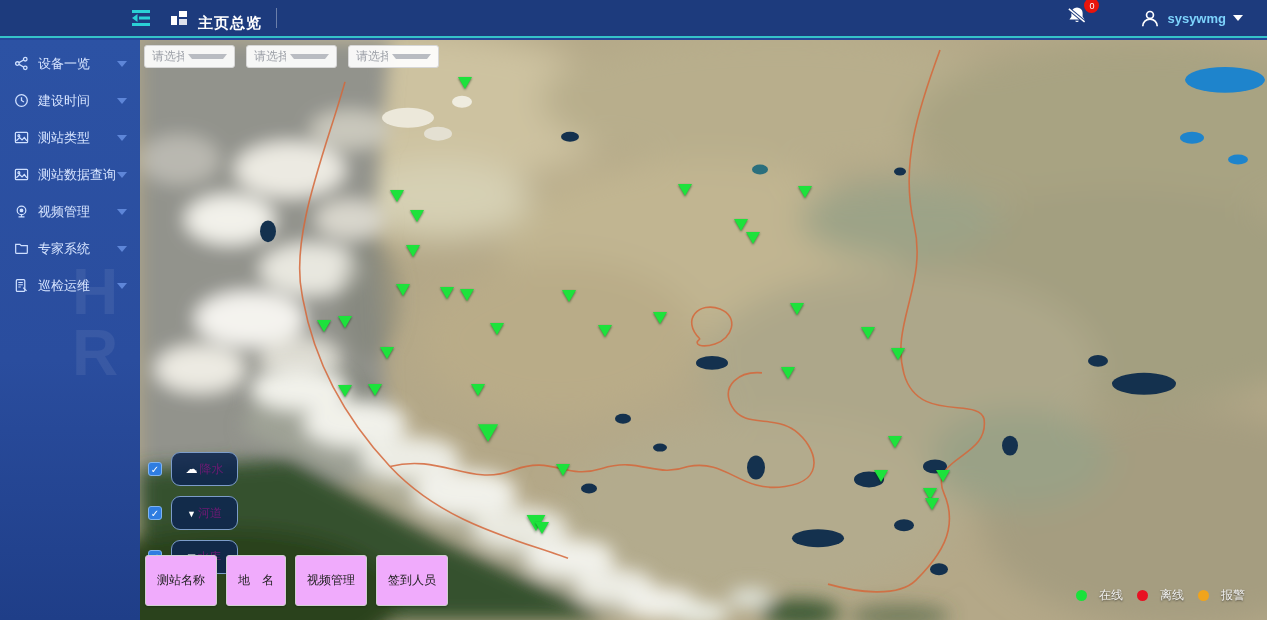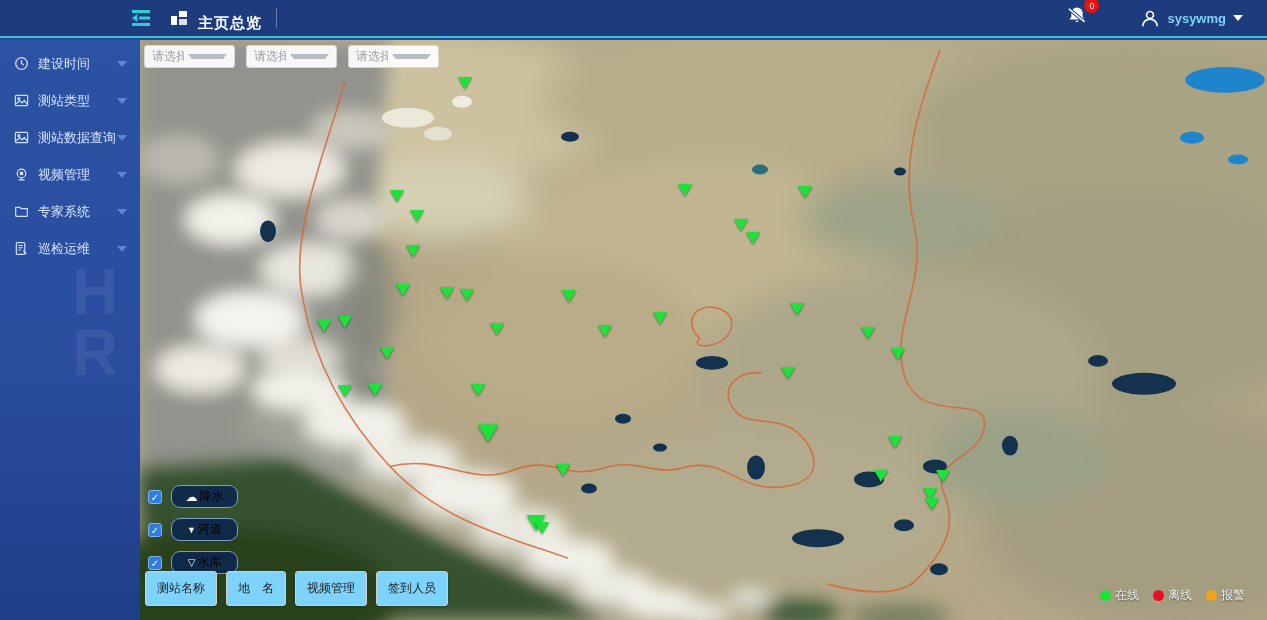--- a/index.html
+++ b/index.html
@@ -53,36 +53,36 @@
   .dropdown span { color:#9b9fa6; font-size:12px; white-space:nowrap; overflow:hidden; flex:1; }
   .dd-caret { width:0; height:0; border-left:4px solid transparent; border-right:4px solid transparent;
     border-top:5px solid #b9bcc2; margin-left:4px; }
 
   
   .layers { position:absolute; left:8px; bottom:46px; display:flex; flex-direction:column; gap:10px; z-index:10; }
   .layer-row { display:flex; align-items:center; gap:9px; }
   .checkbox { width:14px; height:14px; border-radius:3px; background:#2f7de1; border:1px solid #7fb3f0;
     color:#fff; font-size:10px; line-height:13px; text-align:center; cursor:pointer; }
   .checkbox.checked::after { content:"✓"; }
-  .layer-pill { width:67px; height:23px; background:rgba(14,38,78,.88); border:1px solid #7c9cc9;
-    border-radius:9px; color:#000000; font-size:12px; display:flex; align-items:center; justify-content:center;
+  .layer-pill { width:67px; height:34px; background:rgba(14,38,78,.88); border:1px solid #7c9cc9;
+    border-radius:9px; color:#701a75; font-size:12px; display:flex; align-items:center; justify-content:center;
     gap:2px; cursor:pointer; }
   .pill-icon { font-size:10px; color:#fff; }
   .pill-icon.cloud::before { content:"☁"; font-size:12px; }
   .pill-icon.tri-filled::before { content:"▼"; font-size:9px; }
   .pill-icon.tri-outline::before { content:"▽"; font-size:10px; }
 
   
   .map-buttons { position:absolute; left:5px; bottom:14px; display:flex; gap:9px; z-index:10; }
-  .map-btn { background:#7dd3fc; border:1px solid #cfcfcf; border-radius:3px; color:#222;
-    font-size:12px; padding:8px 11px; cursor:pointer; box-shadow:0 1px 2px rgba(0,0,0,.25); white-space:pre; }
+  .map-btn { background:#f0abfc; border:1px solid #cfcfcf; border-radius:3px; color:#222;
+    font-size:12px; padding:16px 11px; cursor:pointer; box-shadow:0 1px 2px rgba(0,0,0,.25); white-space:pre; }
 
   
   .legend { position:absolute; right:22px; bottom:16px; display:flex; align-items:center; gap:14px; z-index:10; }
-  .legend-item { display:flex; align-items:center; gap:4px; }
+  .legend-item { display:flex; align-items:center; gap:12px; }
   .dot { width:11px; height:11px; border-radius:50%; }
   .legend-label { color:#f2f2f2; font-size:12px; text-shadow:0 1px 2px rgba(0,0,0,.6); }
 </style>
 </head>
 <body>
 
 <div class="app">
 
   <div class="header">
     <svg class="hamburger" viewBox="0 0 22 20">
@@ -112,20 +112,32 @@
           <circle cx="9" cy="5.3" r="3.1" fill="none" stroke="#fff" stroke-width="1.5"></circle>
           <path d="M2.5 15.5a6.5 6.5 0 0 1 13 0" fill="none" stroke="#fff" stroke-width="1.5"></path>
         </svg>
         <span class="user-name">sysywmg</span>
         <span class="caret"></span>
       </div>
     </div>
   </div>
 
   <div class="sidebar">
+    <div class="side-item">
+      <span class="side-icon">
+        <svg viewBox="0 0 16 16" width="15" height="15" fill="none" stroke="currentColor" stroke-width="1.4">
+          <circle cx="3.6" cy="8" r="1.9"></circle>
+            <circle cx="12" cy="3.4" r="1.9"></circle>
+            <circle cx="12" cy="12.6" r="1.9"></circle>
+          <path d="M5.4 7.1 10.2 4.3M5.4 8.9 10.2 11.7"></path>
+          </svg>
+      </span>
+      <span class="side-label">设备一览</span>
+      <span class="side-caret"></span>
+    </div>
     <div class="side-item">
       <span class="side-icon">
         <svg viewBox="0 0 16 16" width="15" height="15" fill="none" stroke="currentColor" stroke-width="1.4">
           <circle cx="8" cy="8" r="6.2"></circle>
             <path d="M8 4.4V8l2.6 1.6"></path>
           </svg>
       </span>
       <span class="side-label">建设时间</span>
       <span class="side-caret"></span>
     </div>

